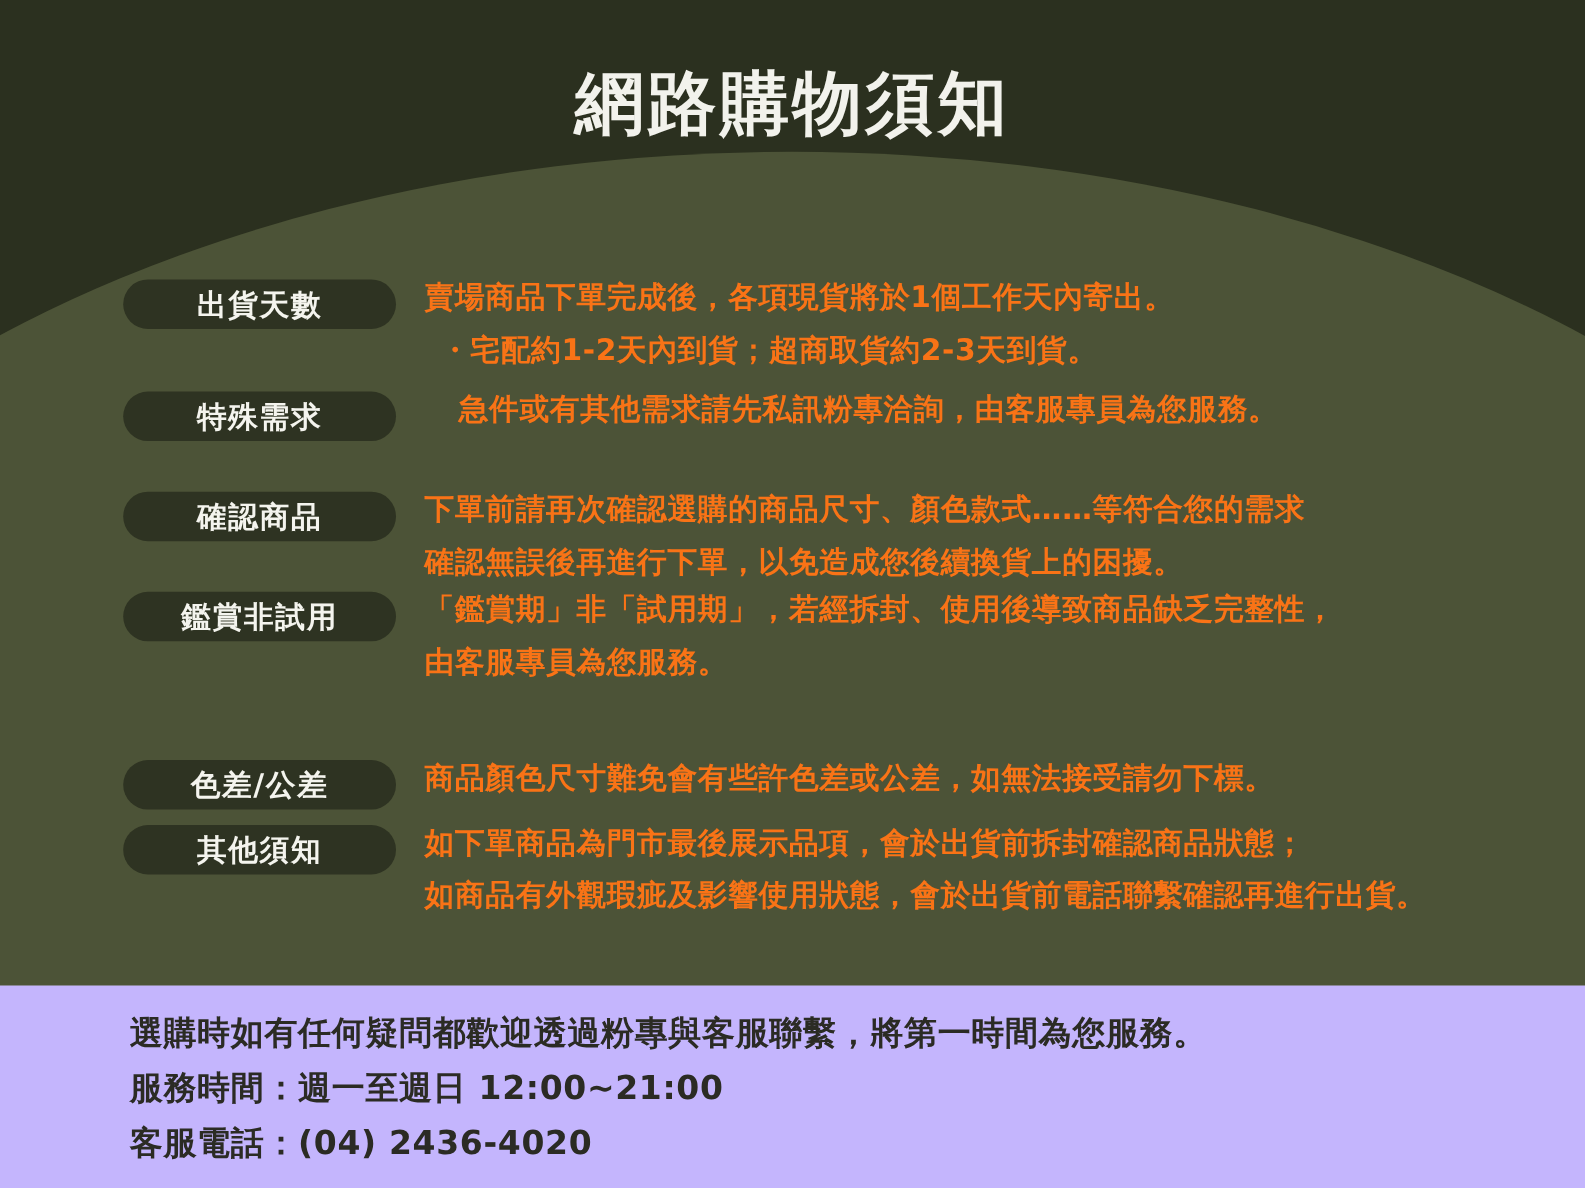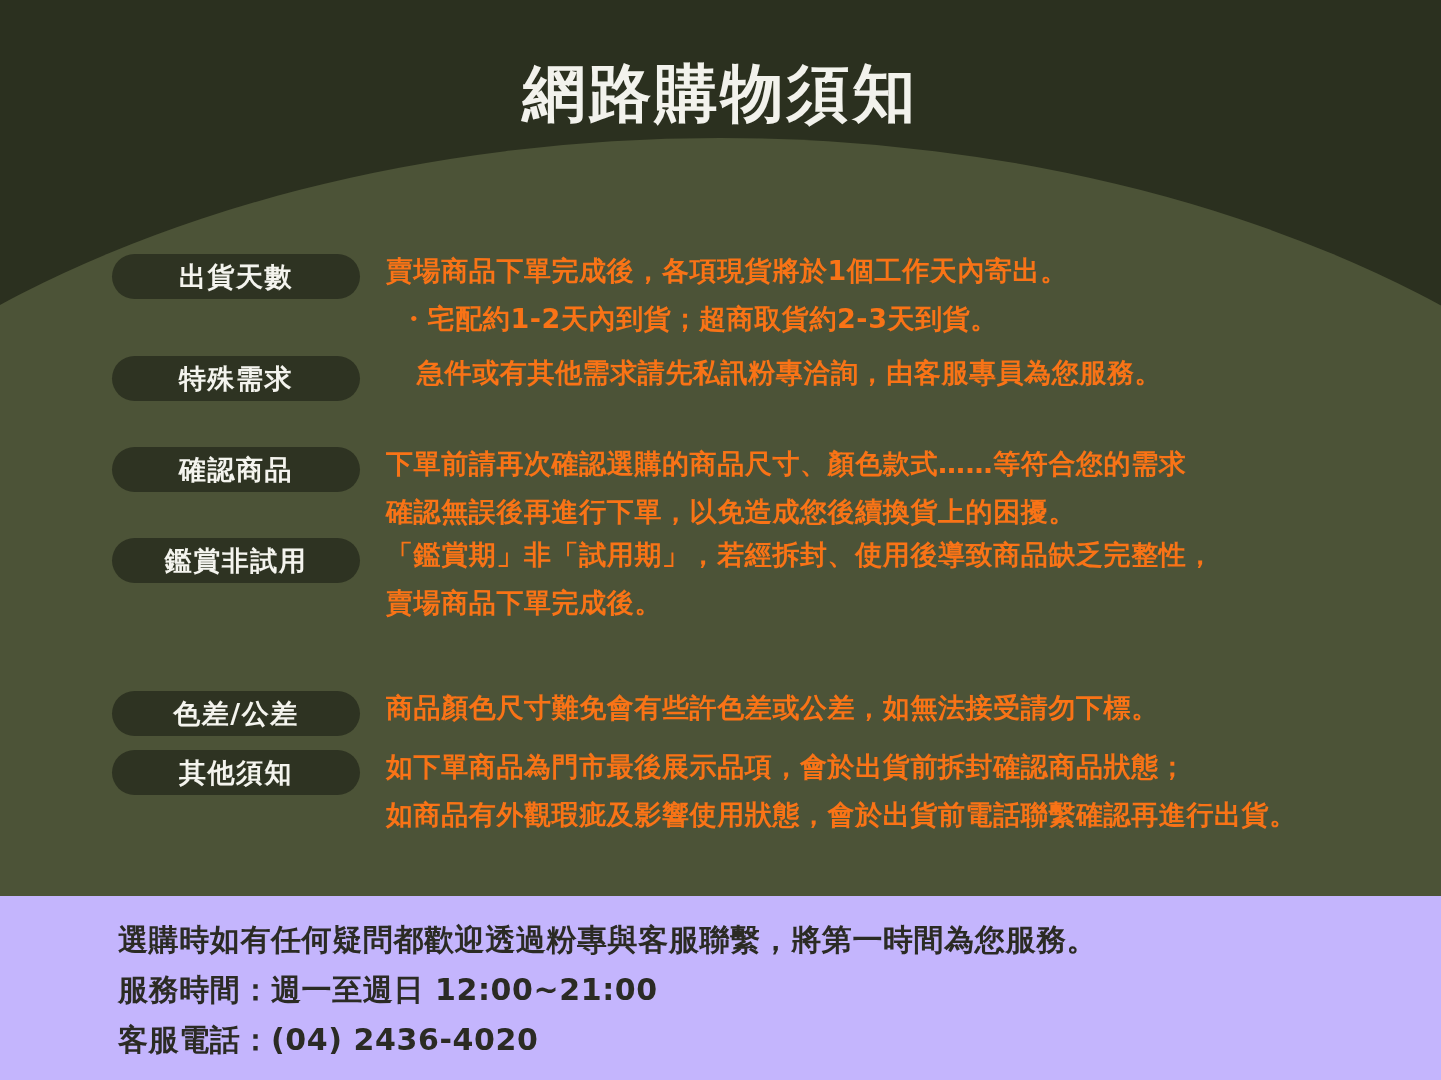--- a/index.html
+++ b/index.html
@@ -152,21 +152,21 @@
       <div class="body-block">
         <div class="body-text">下單前請再次確認選購的商品尺寸、顏色款式……等符合您的需求</div>
         <div class="body-text">確認無誤後再進行下單，以免造成您後續換貨上的困擾。</div>
       </div>
     </div>
 
     <div class="row" id="row-inspection">
       <div class="pill">鑑賞非試用</div>
       <div class="body-block">
         <div class="body-text">「鑑賞期」非「試用期」，若經拆封、使用後導致商品缺乏完整性，</div>
-        <div class="body-text">賣場商品下單完成後。</div>
+        <div class="body-text">由客服專員為您服務。</div>
       </div>
     </div>
 
     <div class="row" id="row-colordiff">
       <div class="pill">色差/公差</div>
       <div class="body-block">
         <div class="body-text">商品顏色尺寸難免會有些許色差或公差，如無法接受請勿下標。</div>
       </div>
     </div>
 

